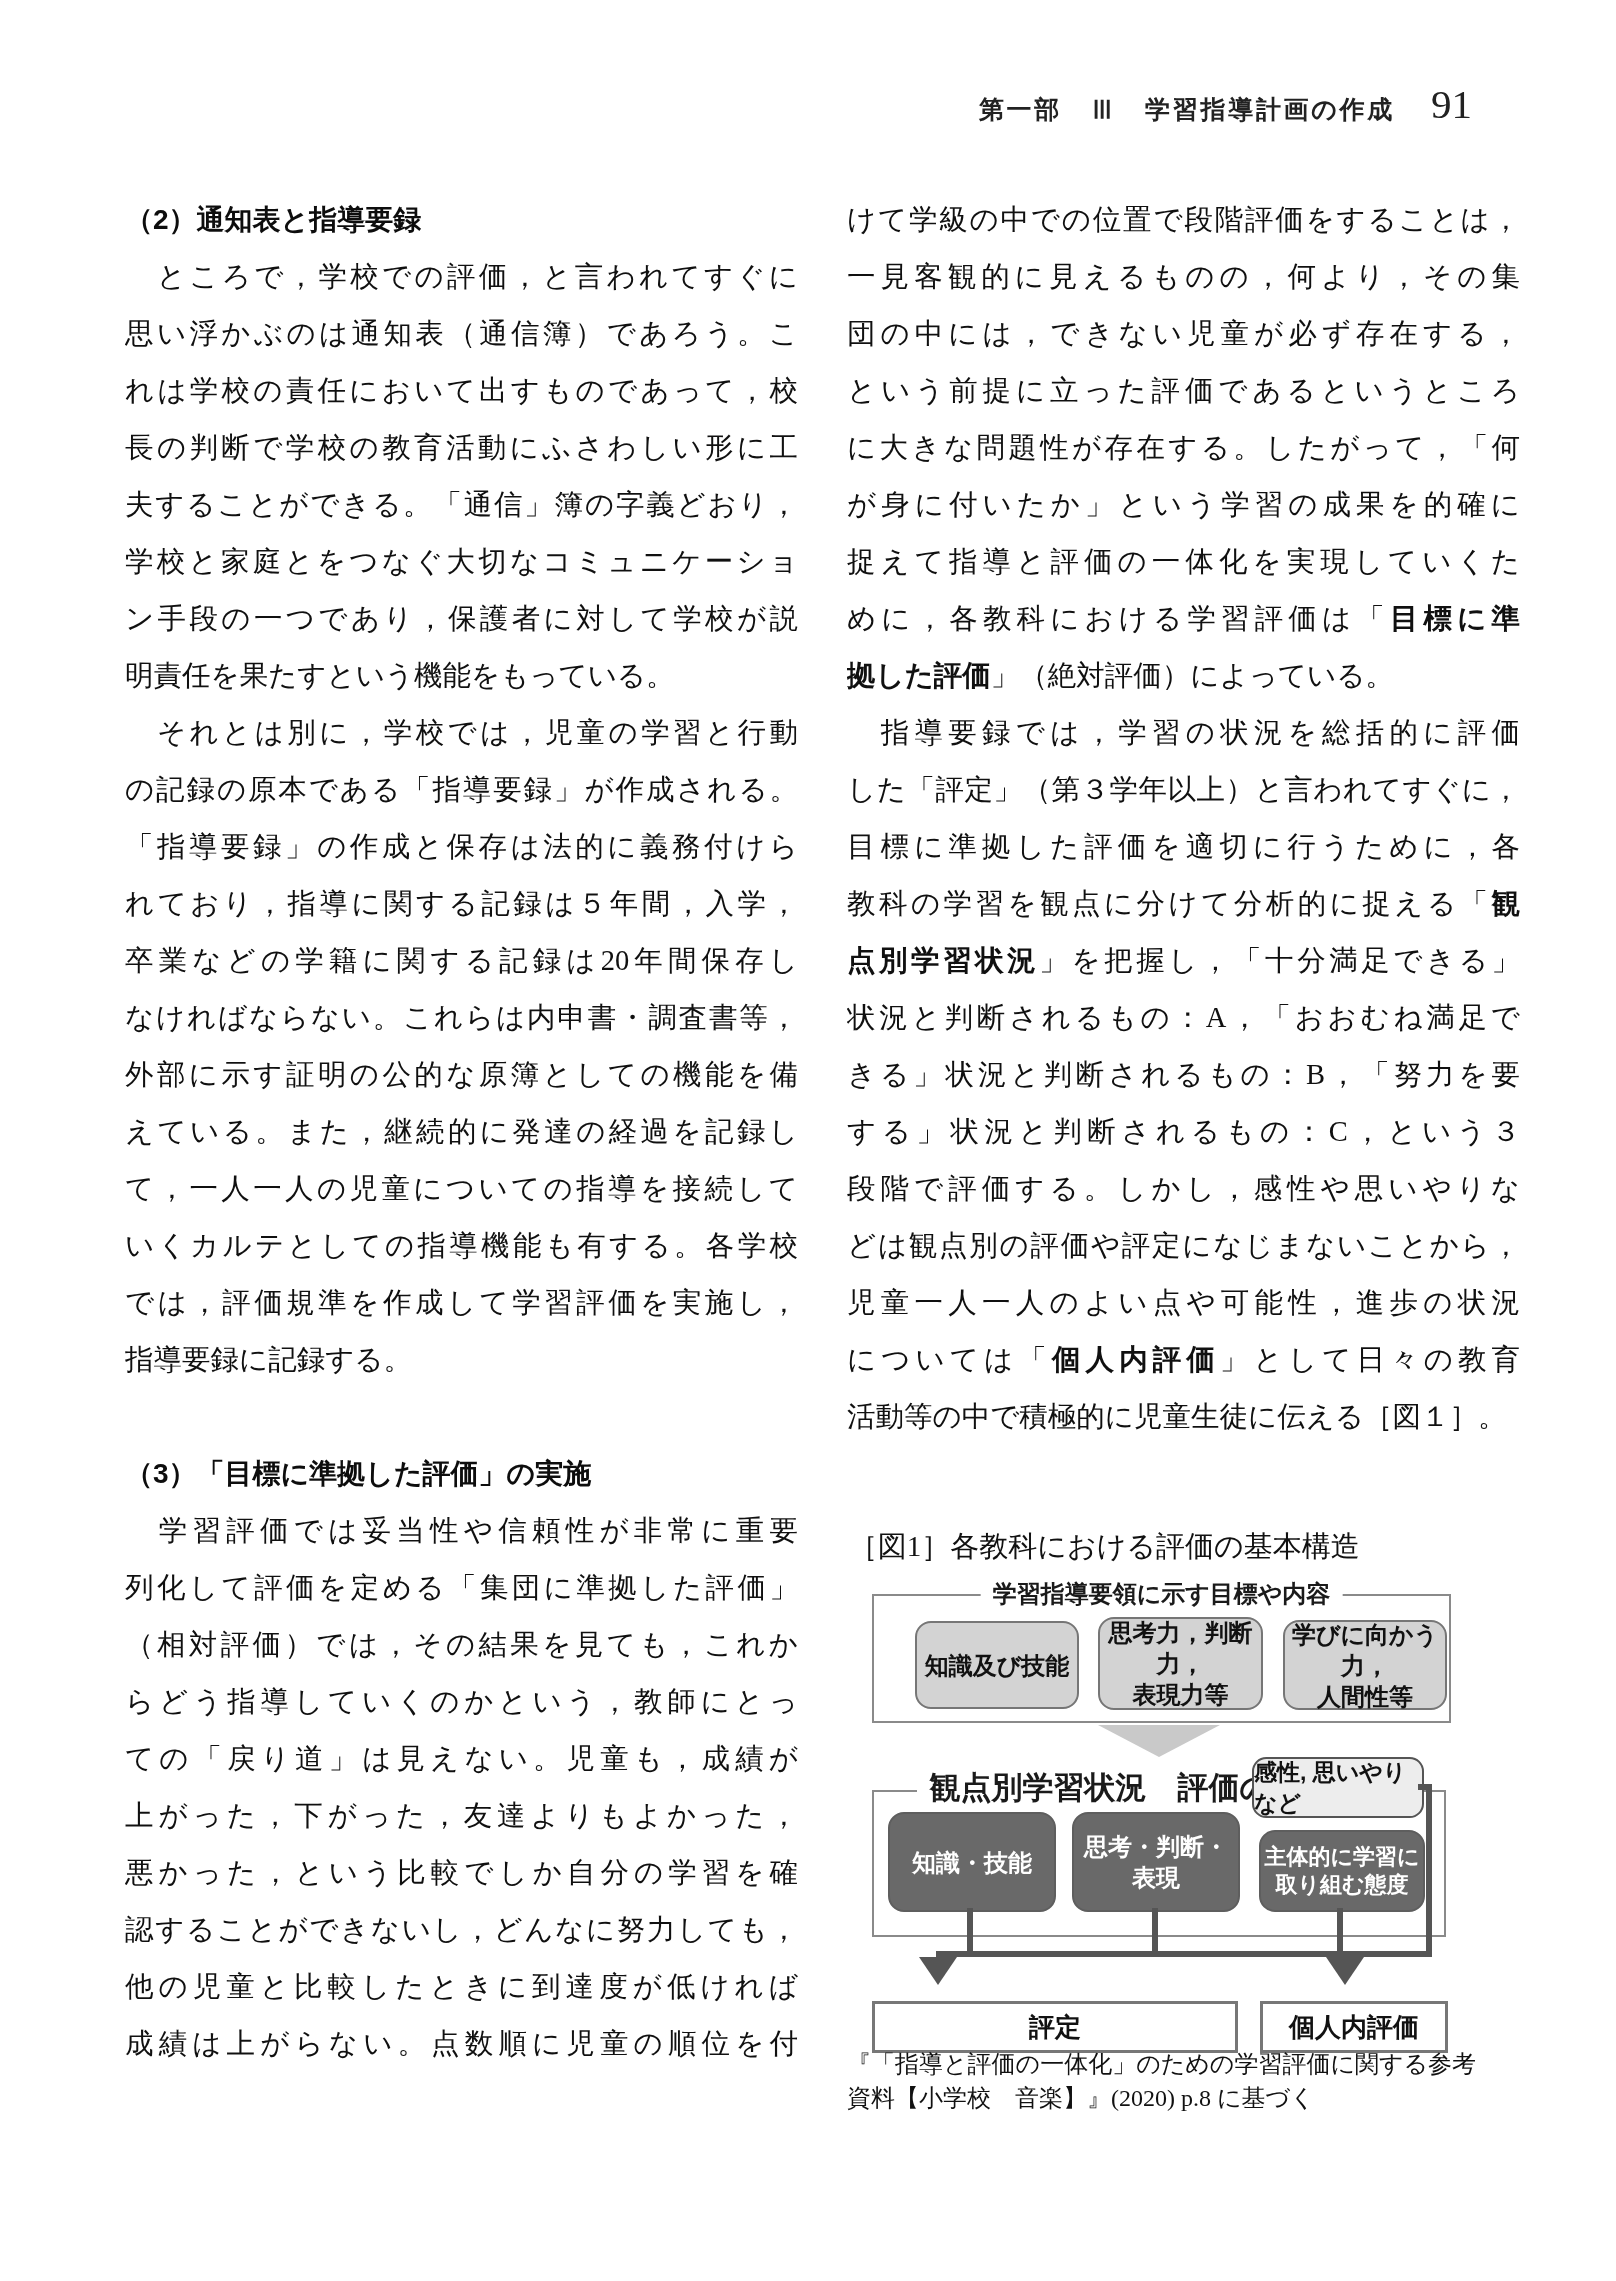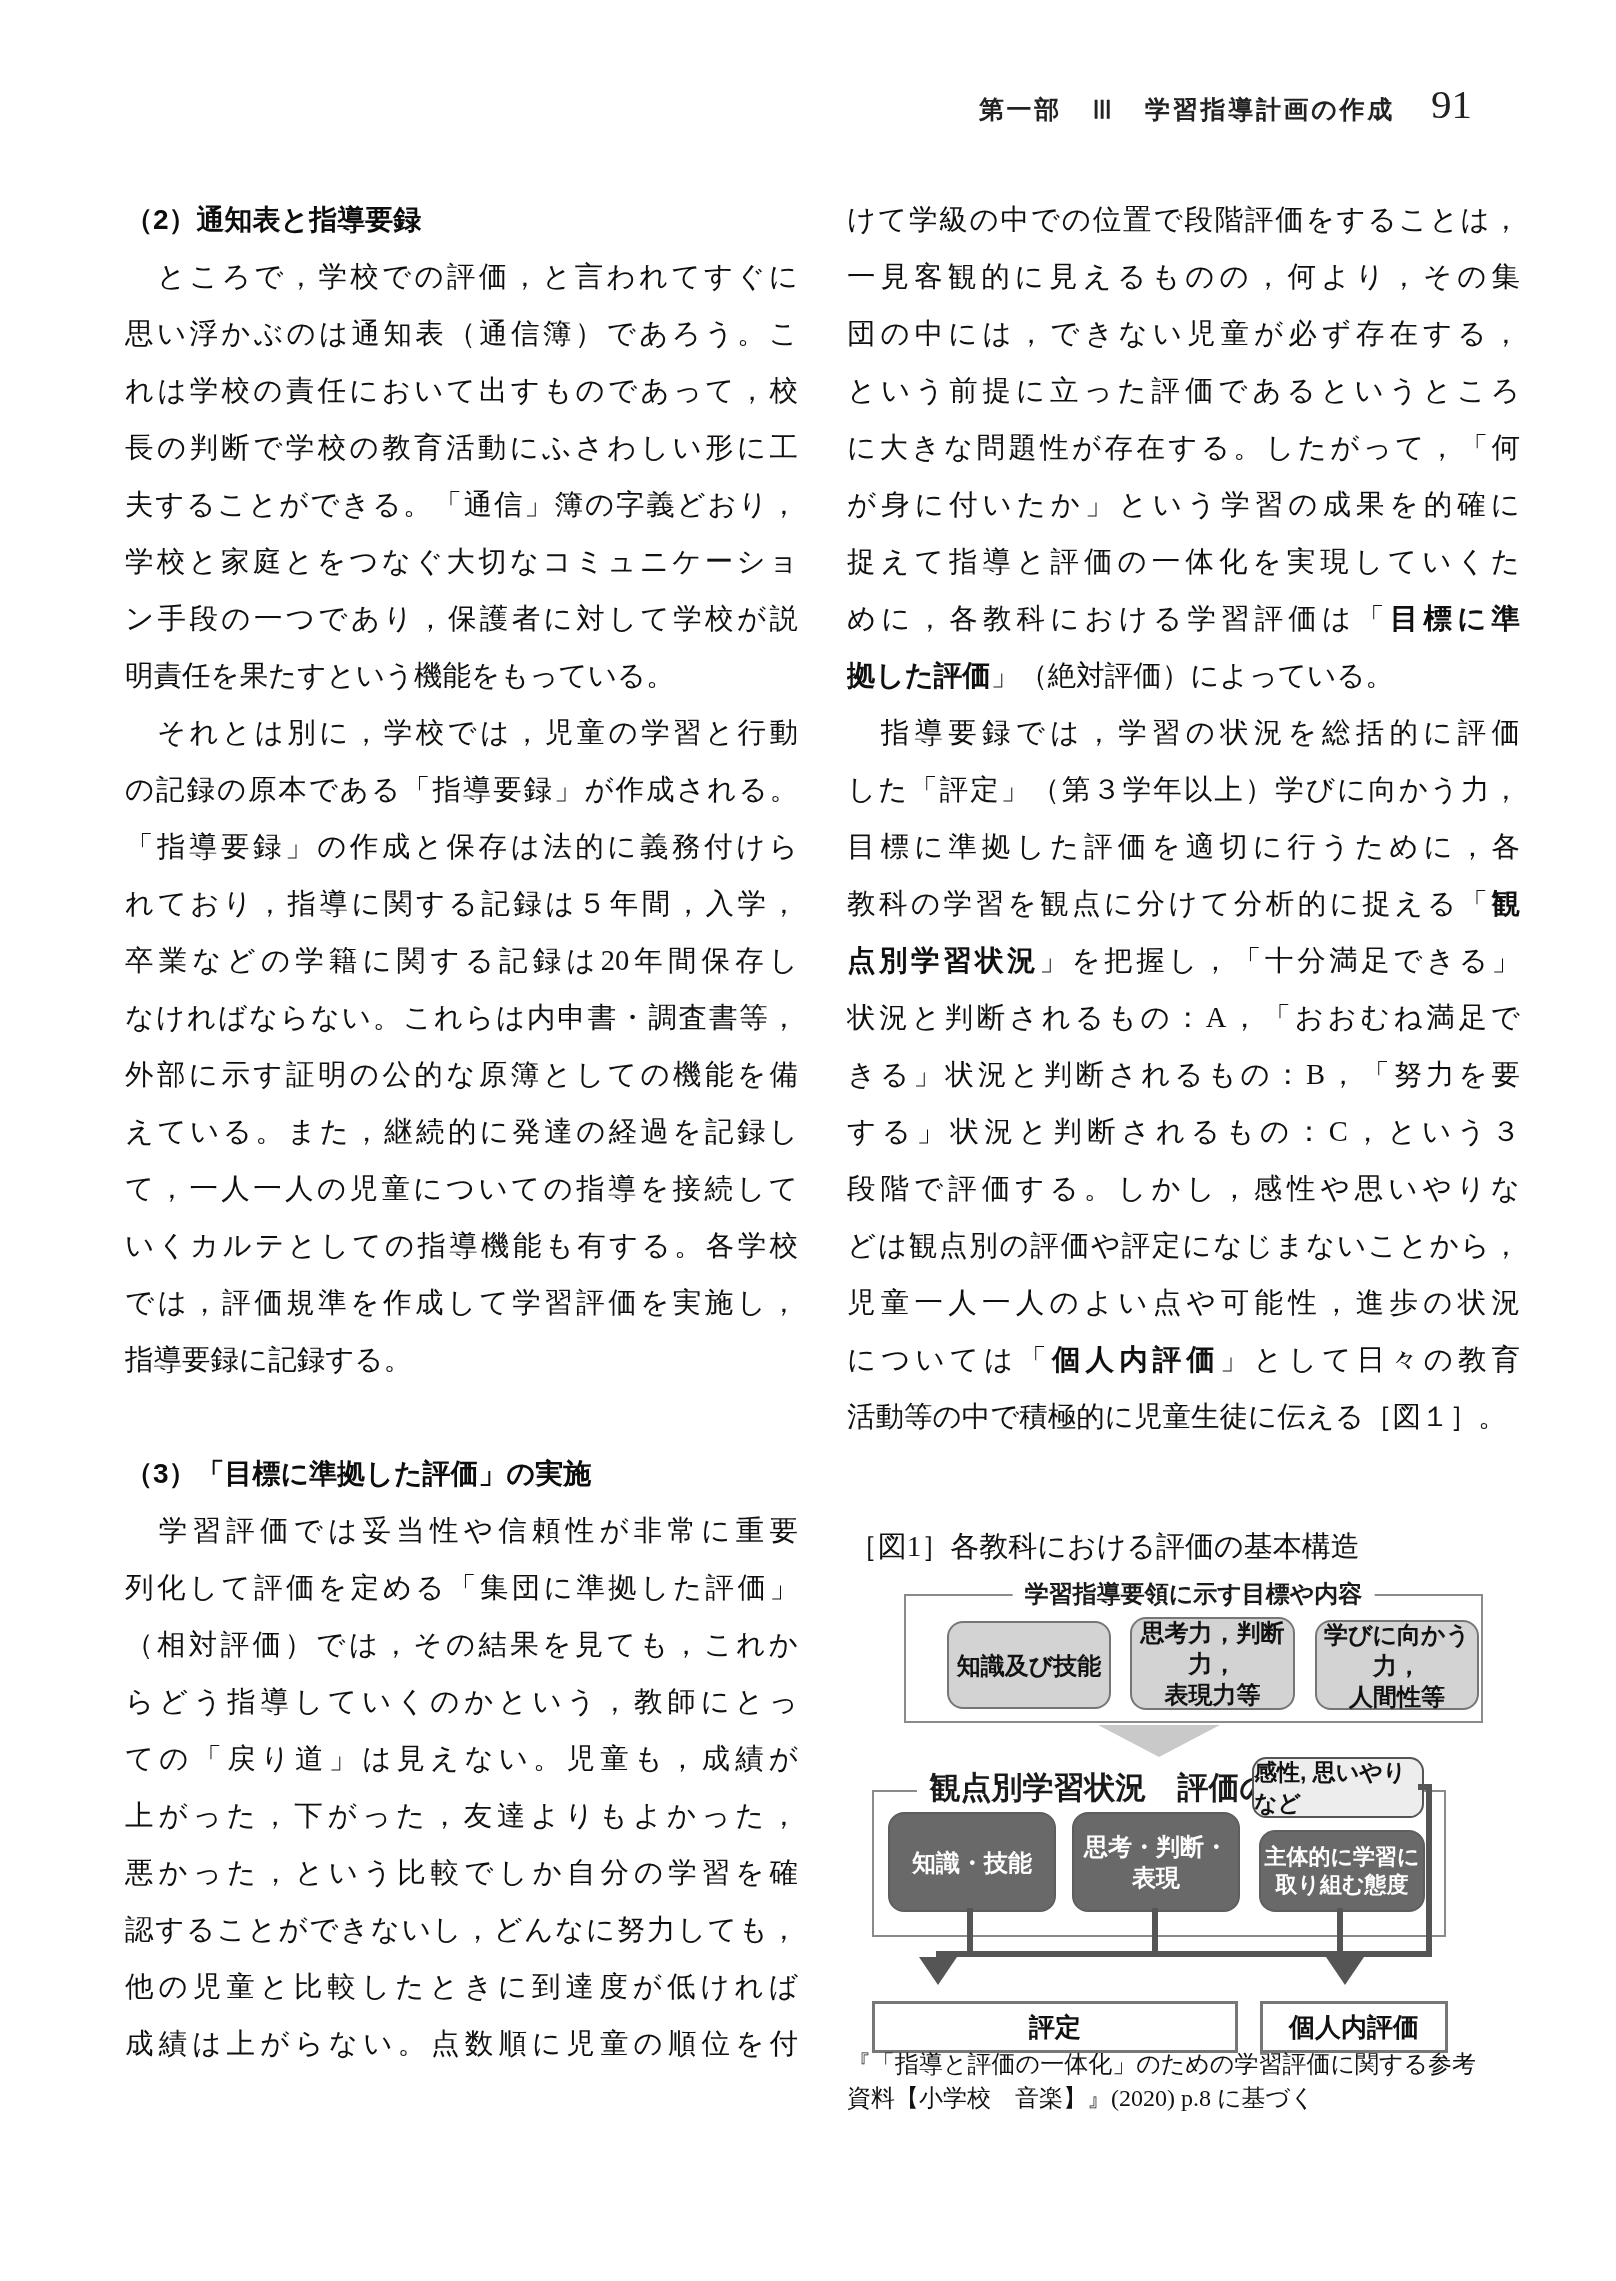--- a/index.html
+++ b/index.html
@@ -43,21 +43,21 @@
   }
   .spacer{height:57px;}
   
   .figure{position:relative;margin-top:82px;width:624px;height:642px;}
   .figure-title{
     position:absolute;left:1.8px;top:0;
     font-size:29px;font-family:"Liberation Serif",serif;color:#111;
     white-space:nowrap;
   }
   .gbox{position:absolute;border:2.7px solid #8a8a8a;background:#fff;}
-  .goal-box{left:25px;top:67px;width:575px;height:125px;margin-left:32px;}
+  .goal-box{left:25px;top:67px;width:575px;height:125px;}
   .fig-border-label{
     position:absolute;transform:translateY(-55%);
     background:#fff;padding:0 12.5px;
     font-family:"Liberation Sans",sans-serif;font-weight:bold;
     font-size:24px;color:#1a1a1a;white-space:nowrap;
   }
   .goal-box-label{left:50%;transform:translate(-50%,-55%);top:0;}
   .round-item{
     position:absolute;border-radius:16px;
     display:flex;align-items:center;justify-content:center;
@@ -171,21 +171,21 @@
         <div class="bline"><span>けて学級の中での位置で段階評価をすることは，</span></div>
         <div class="bline"><span>一見客観的に見えるものの，何より，その集</span></div>
         <div class="bline"><span>団の中には，できない児童が必ず存在する，</span></div>
         <div class="bline"><span>という前提に立った評価であるというところ</span></div>
         <div class="bline"><span>に大きな問題性が存在する。したがって，「何</span></div>
         <div class="bline"><span>が身に付いたか」という学習の成果を的確に</span></div>
         <div class="bline"><span>捉えて指導と評価の一体化を実現していくた</span></div>
         <div class="bline"><span>めに，各教科における学習評価は「</span><span class="bold-seg">目標に準</span></div>
         <div class="bline bline-end"><span class="bold-seg">拠した評価</span><span>」（絶対評価）によっている。</span></div>
         <div class="bline"><span>　指導要録では，学習の状況を総括的に評価</span></div>
-        <div class="bline"><span>した「評定」（第３学年以上）学びに向かう力，</span></div>
+        <div class="bline"><span>した「評定」（第３学年以上）と言われてすぐに，</span></div>
         <div class="bline"><span>目標に準拠した評価を適切に行うために，各</span></div>
         <div class="bline"><span>教科の学習を観点に分けて分析的に捉える「</span><span class="bold-seg">観</span></div>
         <div class="bline"><span class="bold-seg">点別学習状況</span><span>」を把握し，「十分満足できる」</span></div>
         <div class="bline"><span>状況と判断されるもの：A，「おおむね満足で</span></div>
         <div class="bline"><span>きる」状況と判断されるもの：B，「努力を要</span></div>
         <div class="bline"><span>する」状況と判断されるもの：C，という３</span></div>
         <div class="bline"><span>段階で評価する。しかし，感性や思いやりな</span></div>
         <div class="bline"><span>どは観点別の評価や評定になじまないことから，</span></div>
         <div class="bline"><span>児童一人一人のよい点や可能性，進歩の状況</span></div>
         <div class="bline"><span>については「</span><span class="bold-seg">個人内評価</span><span>」として日々の教育</span></div>

